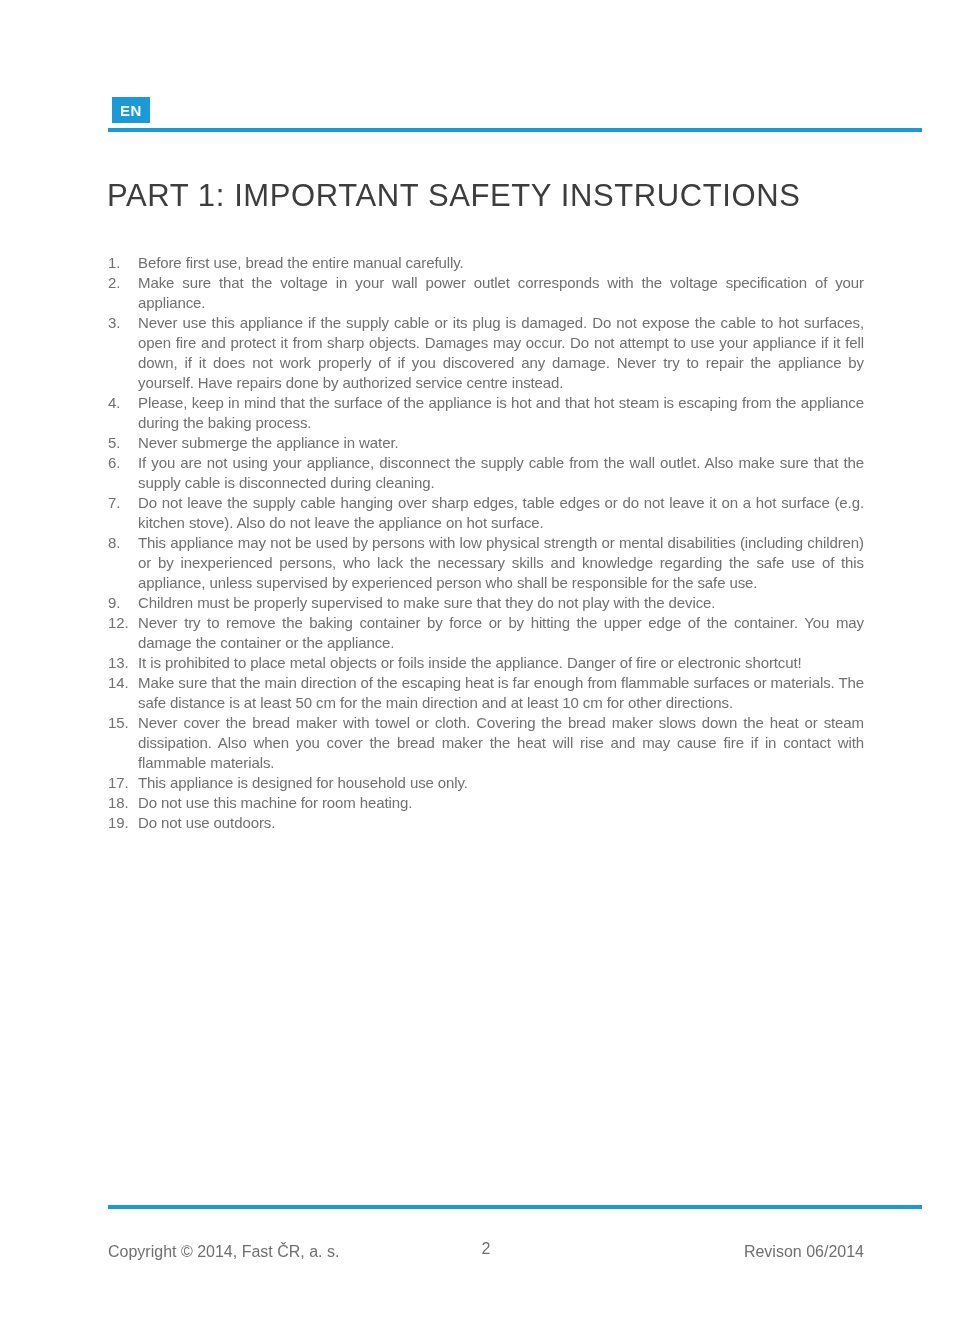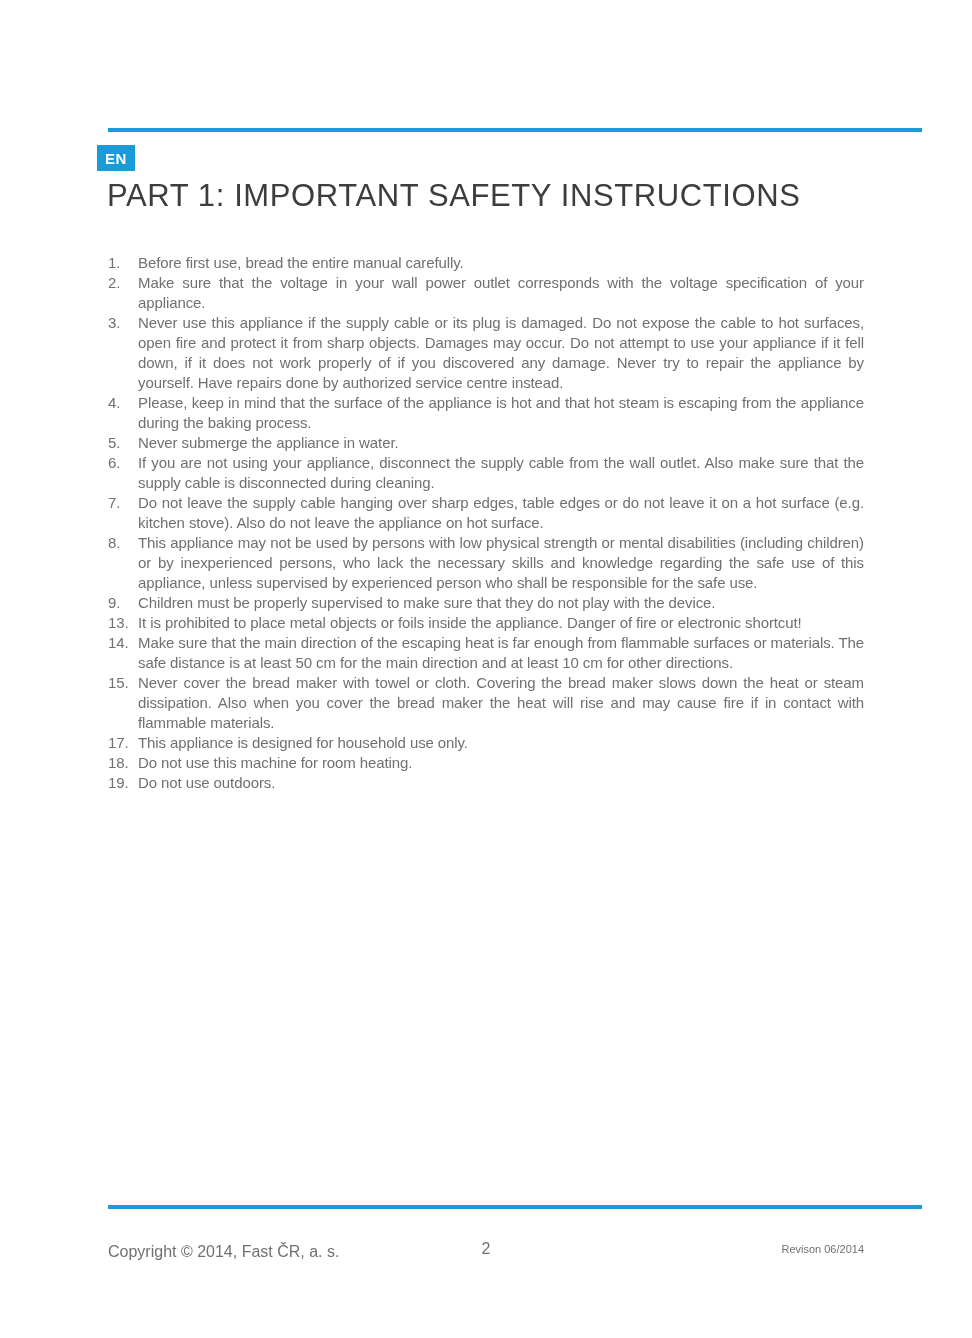--- a/index.html
+++ b/index.html
@@ -12,29 +12,28 @@
   .page {
     position: relative;
     width: 972px;
     height: 1338px;
     background: #ffffff;
     font-family: "Liberation Sans", "DejaVu Sans", sans-serif;
     overflow: hidden;
   }
   .lang-badge {
     position: absolute;
-    left: 97px; top: 97px;
+    left: 112px; top: 97px;
     width: 38px; height: 26px;
     background: var(--accent);
     color: #ffffff;
     font-weight: bold;
     font-size: 15px;
     display: flex; align-items: center; justify-content: center;
     letter-spacing: 0.5px;
-    margin-top: 48px;
   }
   .rule {
     position: absolute;
     left: 108px;
     width: 814px;
     height: 4px;
     background: var(--accent);
   }
   .rule-top { top: 128px; }
   .rule-bottom { top: 1205px; }
@@ -72,21 +71,21 @@
     position: absolute;
     left: 0; top: 1240px;
     width: 972px;
     text-align: center;
     font-size: 16px;
     color: var(--body-text);
   }
   .footer-revision {
     position: absolute;
     right: 108px; top: 1243px;
-    font-size: 11px;
+    font-size: 16px;
     color: var(--body-text);
   }
 </style>
 </head>
 <body>
 
 <div class="page">
 
   <div class="lang-badge">EN</div>
 
@@ -125,20 +124,24 @@
       </li>
       <li class="instruction-item">
         <span class="num">8.</span>
         <span class="txt">This appliance may not be used by persons with low physical strength or mental disabilities (including children) or by inexperienced persons, who lack the necessary skills and knowledge regarding the safe use of this appliance, unless supervised by experienced person who shall be responsible for the safe use.</span>
       </li>
       <li class="instruction-item">
         <span class="num">9.</span>
         <span class="txt">Children must be properly supervised to make sure that they do not play with the device.</span>
       </li>
       <li class="instruction-item">
+        <span class="num">12.</span>
+        <span class="txt">Never try to remove the baking container by force or by hitting the upper edge of the container. You may damage the container or the appliance.</span>
+      </li>
+      <li class="instruction-item">
         <span class="num">13.</span>
         <span class="txt">It is prohibited to place metal objects or foils inside the appliance. Danger of fire or electronic shortcut!</span>
       </li>
       <li class="instruction-item">
         <span class="num">14.</span>
         <span class="txt">Make sure that the main direction of the escaping heat is far enough from flammable surfaces or materials. The safe distance is at least 50 cm for the main direction and at least 10 cm for other directions.</span>
       </li>
       <li class="instruction-item">
         <span class="num">15.</span>
         <span class="txt">Never cover the bread maker with towel or cloth. Covering the bread maker slows down the heat or steam dissipation. Also when you cover the bread maker the heat will rise and may cause fire if in contact with flammable materials.</span>

